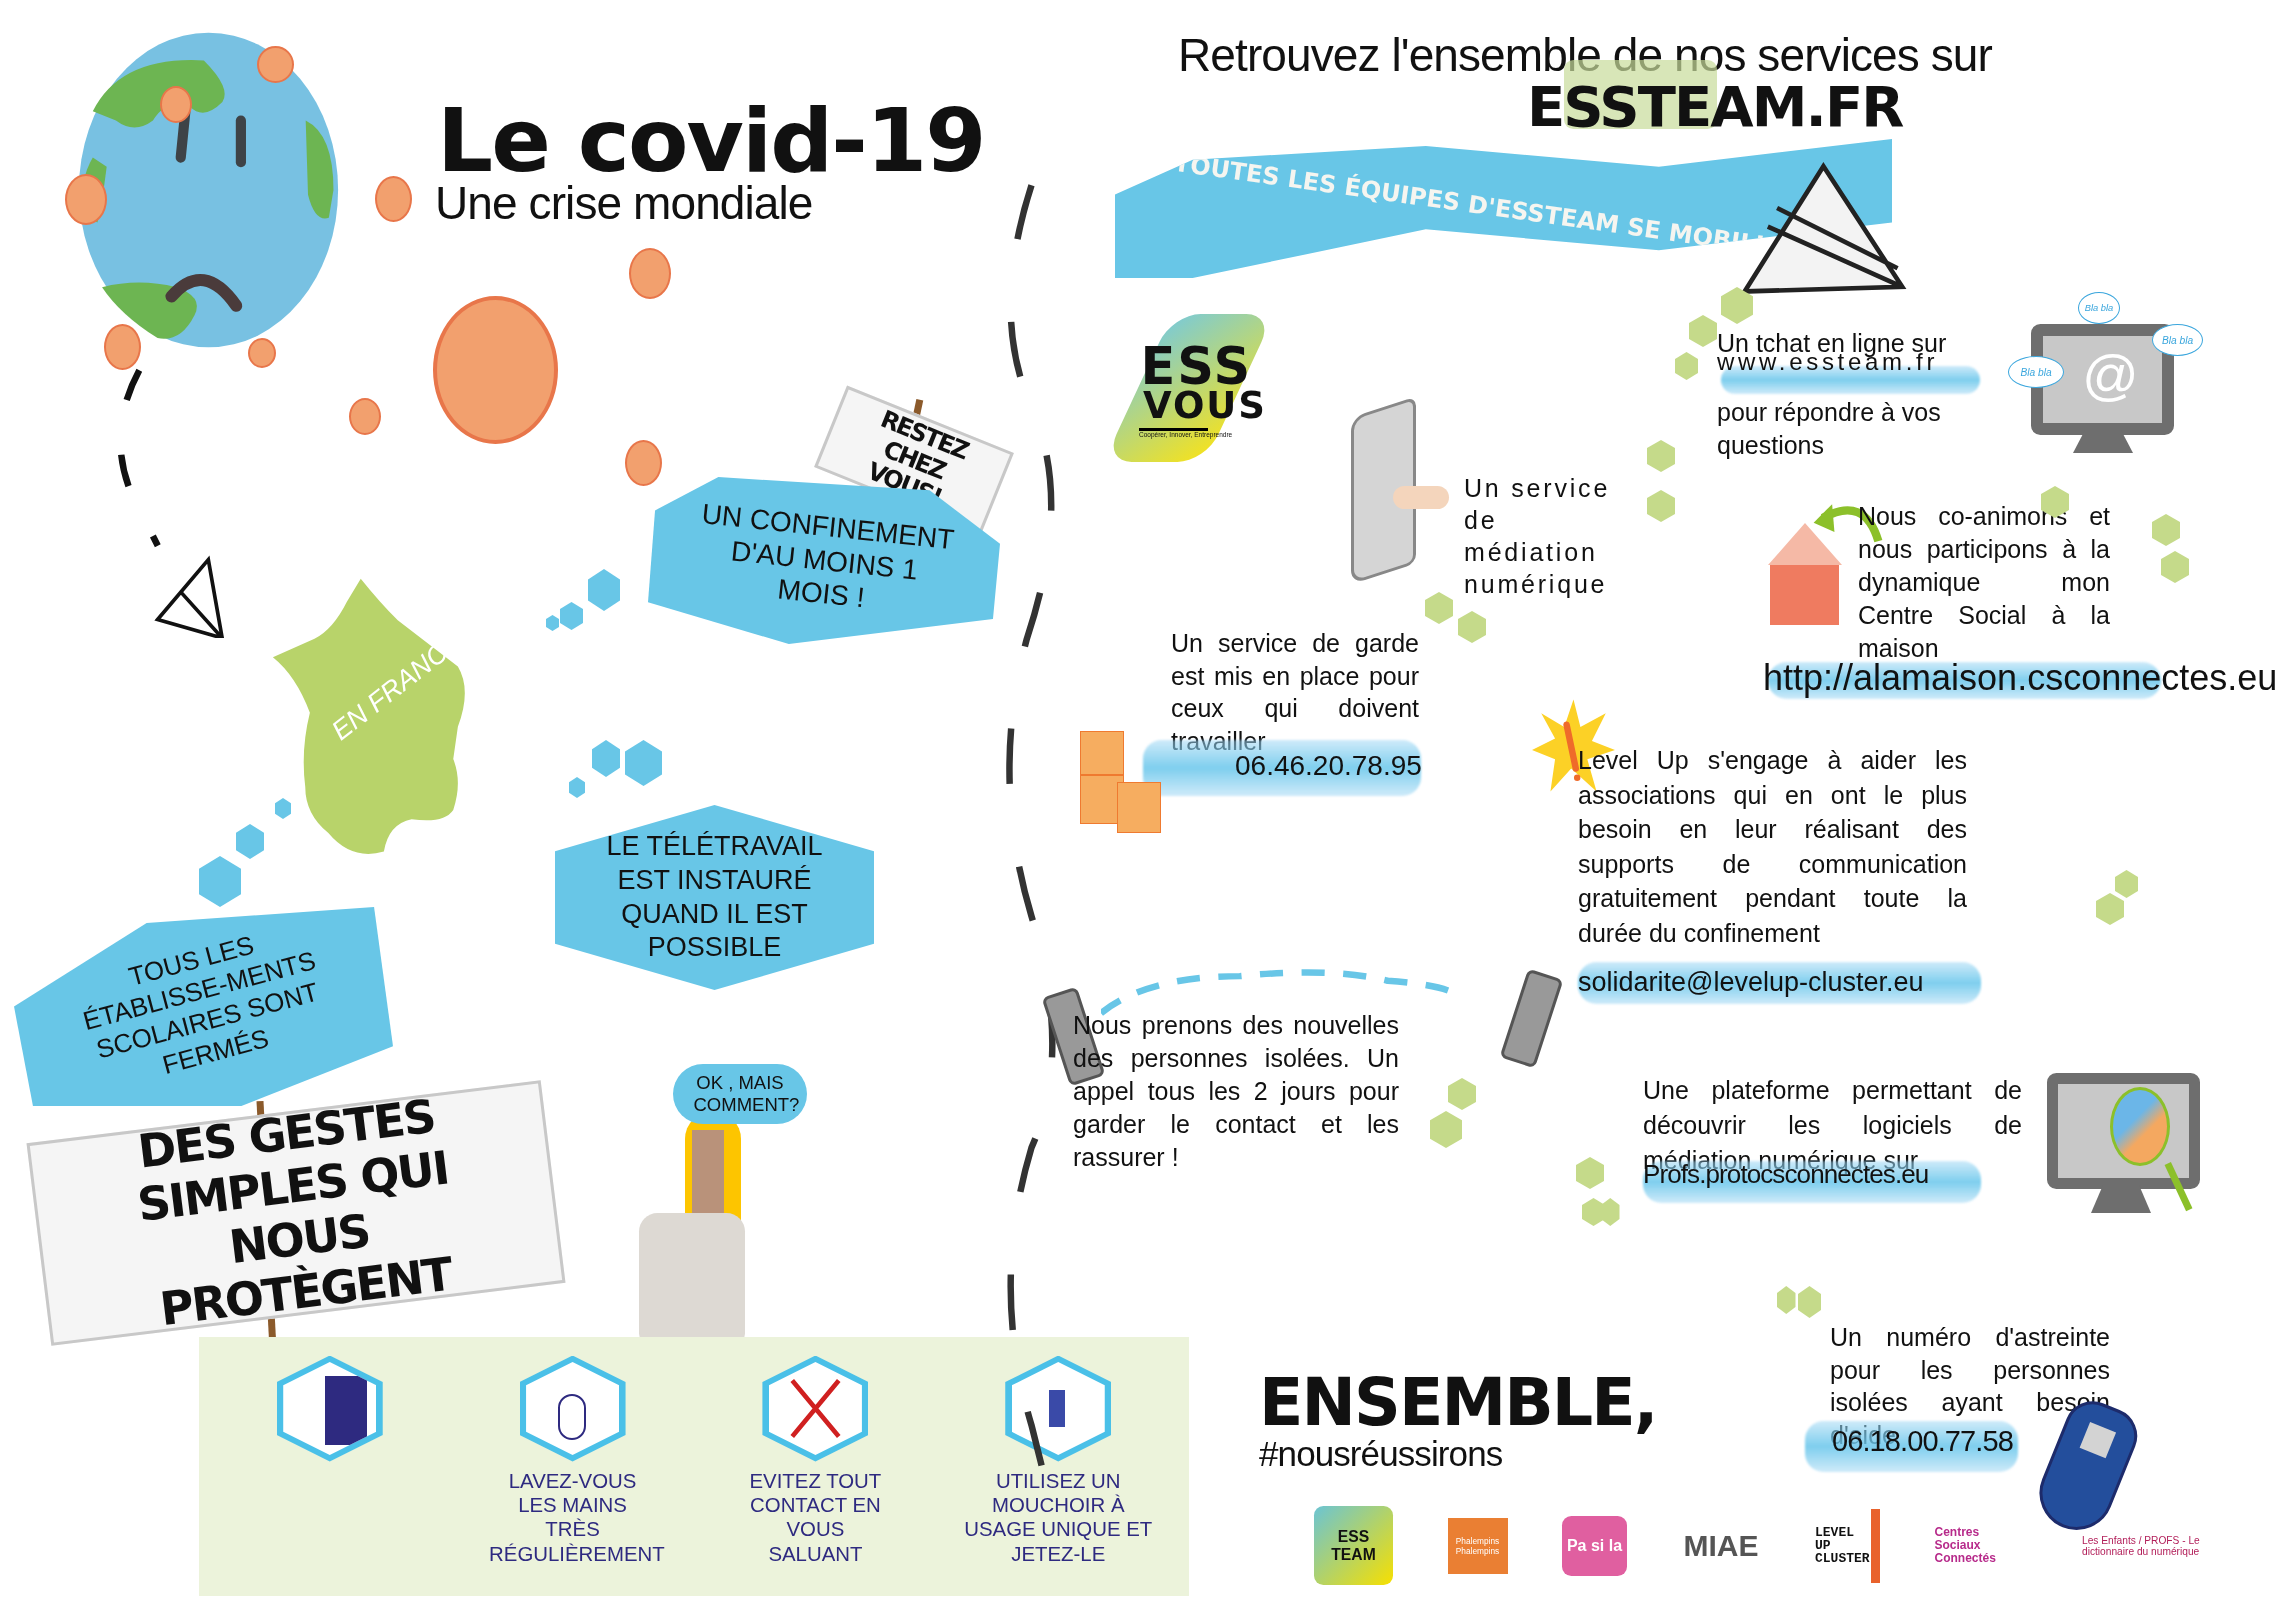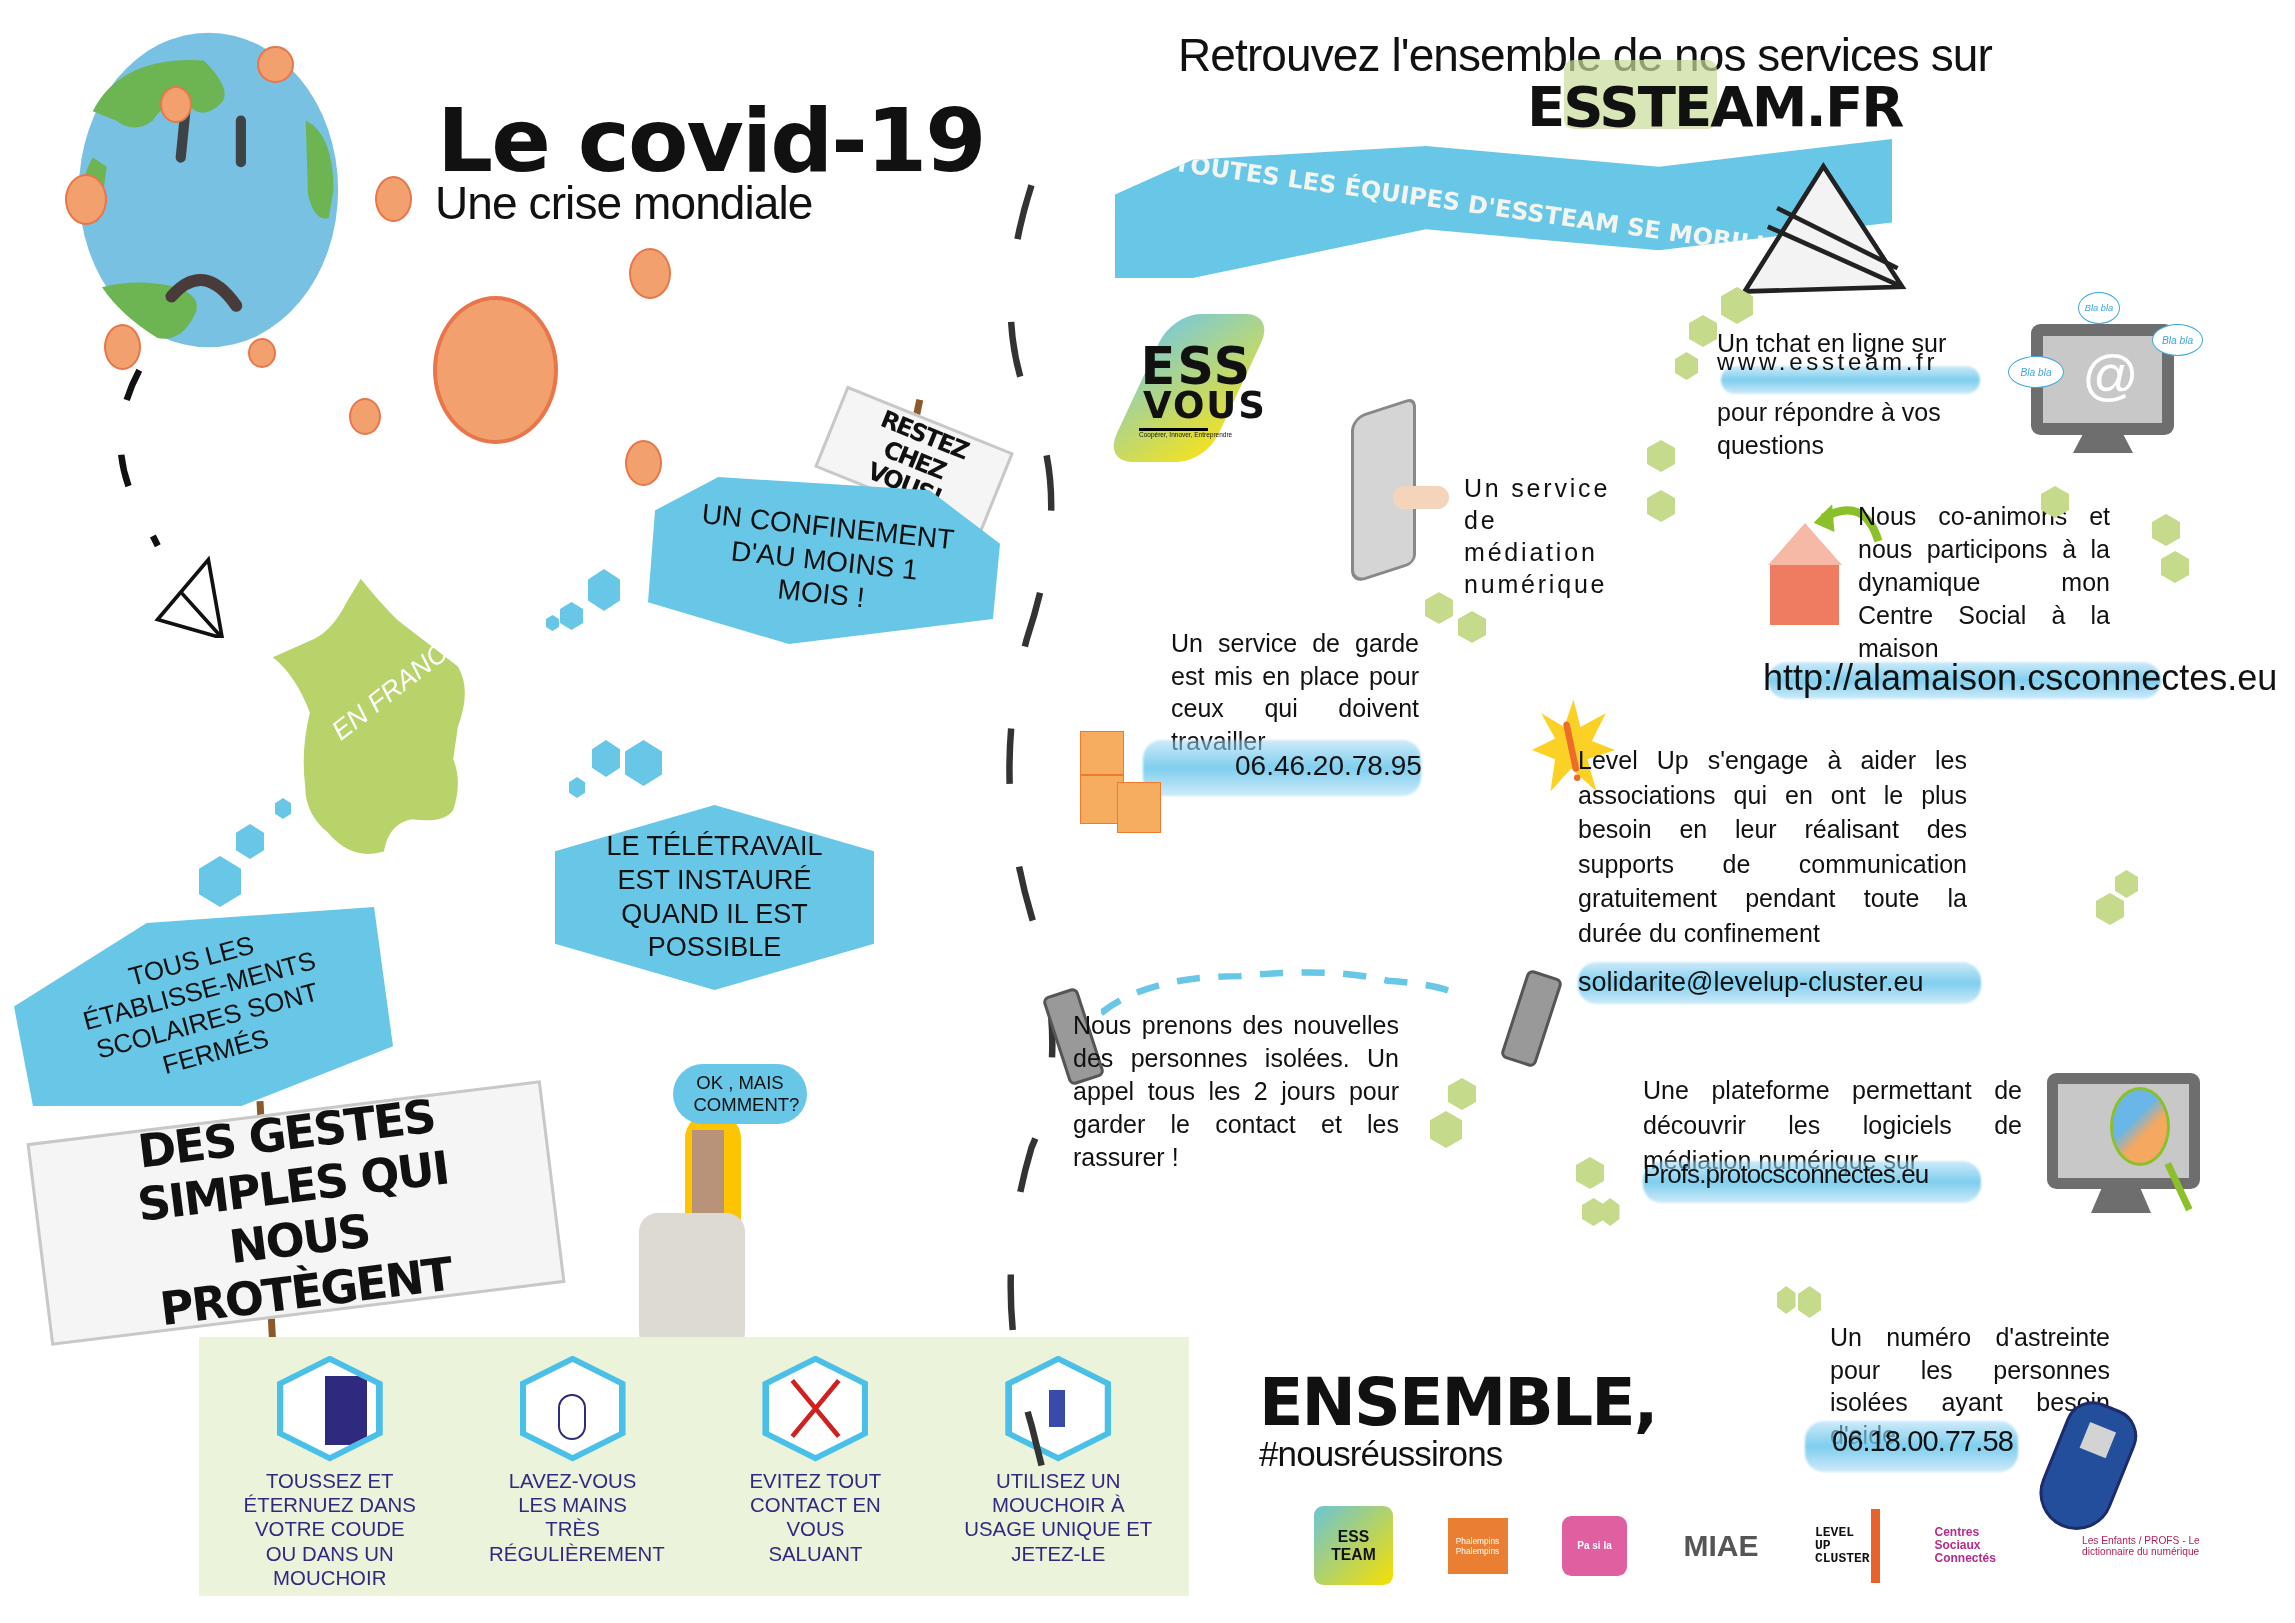--- a/index.html
+++ b/index.html
@@ -105,21 +105,20 @@
 </div>
 
 <div class="abs" style="left:199px;top:1337px;width:990px;height:259px;background:#ecf3db;">
   <div style="display:flex;justify-content:space-around;padding:18.5px 9.3px 0;">
     <div style="width:194px;display:flex;flex-direction:column;align-items:center;">
       <div class="hexv" style="width:106px;height:106px;background:#4ac0e8;display:flex;align-items:center;justify-content:center;">
         <div style="width:93px;height:93px;background:#fff;" class="hexv">
             <div style="margin:14px 0 0 42px;width:42px;height:69px;background:#2e2a80;"></div>
           </div>
       </div>
-      <div class="gesture-label" style="margin-top:7px;width:185px;">TOUSSEZ ET ÉTERNUEZ DANS VOTRE COUDE OU DANS UN MOUCHOIR</div>
     </div>
     <div style="width:194px;display:flex;flex-direction:column;align-items:center;">
       <div class="hexv" style="width:106px;height:106px;background:#4ac0e8;display:flex;align-items:center;justify-content:center;">
         <div style="width:93px;height:93px;background:#fff;" class="hexv">
             <div style="margin:32px 0 0 32px;width:28px;height:46px;border:2.3px solid #2e2a80;border-radius:14px;"></div>
           </div>
       </div>
       <div class="gesture-label" style="margin-top:7px;width:167px;">LAVEZ-VOUS LES MAINS TRÈS RÉGULIÈREMENT</div>
     </div>
     <div style="width:194px;display:flex;flex-direction:column;align-items:center;">
@@ -259,21 +258,21 @@
 <div class="abs thin" style="left:1259px;top:1434px;font-size:35px;letter-spacing:-0.9px;">#nousréussirons</div>
 
 <div class="abs" style="left:1314px;top:1499px;width:925px;height:93px;display:flex;align-items:center;justify-content:space-between;">
   <div style="width:79px;height:79px;background:linear-gradient(135deg,#6bc4d4,#f7e000);border-radius:9.3px;display:flex;align-items:center;justify-content:center;">
     <span class="logo-label" style="font-size:15.7px;text-align:center;width:46px;">ESS TEAM</span>
   </div>
   <div style="width:60px;height:56px;background:#ea7f33;display:flex;align-items:center;justify-content:center;">
     <span style="font-size:8.3px;color:#fff;text-align:center;width:51px;">Phalempins Phalempins</span>
   </div>
   <div style="width:65px;height:60px;background:#e05fa0;border-radius:9.3px;display:flex;align-items:center;justify-content:center;">
-    <span style="font-size:10px;color:#fff;font-weight:bold;">Pa si la</span>
+    <span style="font-size:16px;color:#fff;font-weight:bold;">Pa si la</span>
   </div>
   <div style="width:79px;height:46px;display:flex;align-items:center;justify-content:center;">
     <span style="font-size:30px;color:#555;font-weight:bold;">MIAE</span>
   </div>
   <div style="width:65px;height:74px;border-right:9.3px solid #e9622c;display:flex;align-items:center;font-family:Liberation Mono, monospace;">
     <span style="font-size:13px;font-weight:bold;width:46px;line-height:1;">LEVEL UP CLUSTER</span>
   </div>
   <div style="width:93px;height:65px;display:flex;align-items:center;">
     <span style="font-size:12px;font-weight:bold;color:#b72b8b;width:69px;line-height:1.1;">Centres Sociaux Connectés</span>
   </div>

